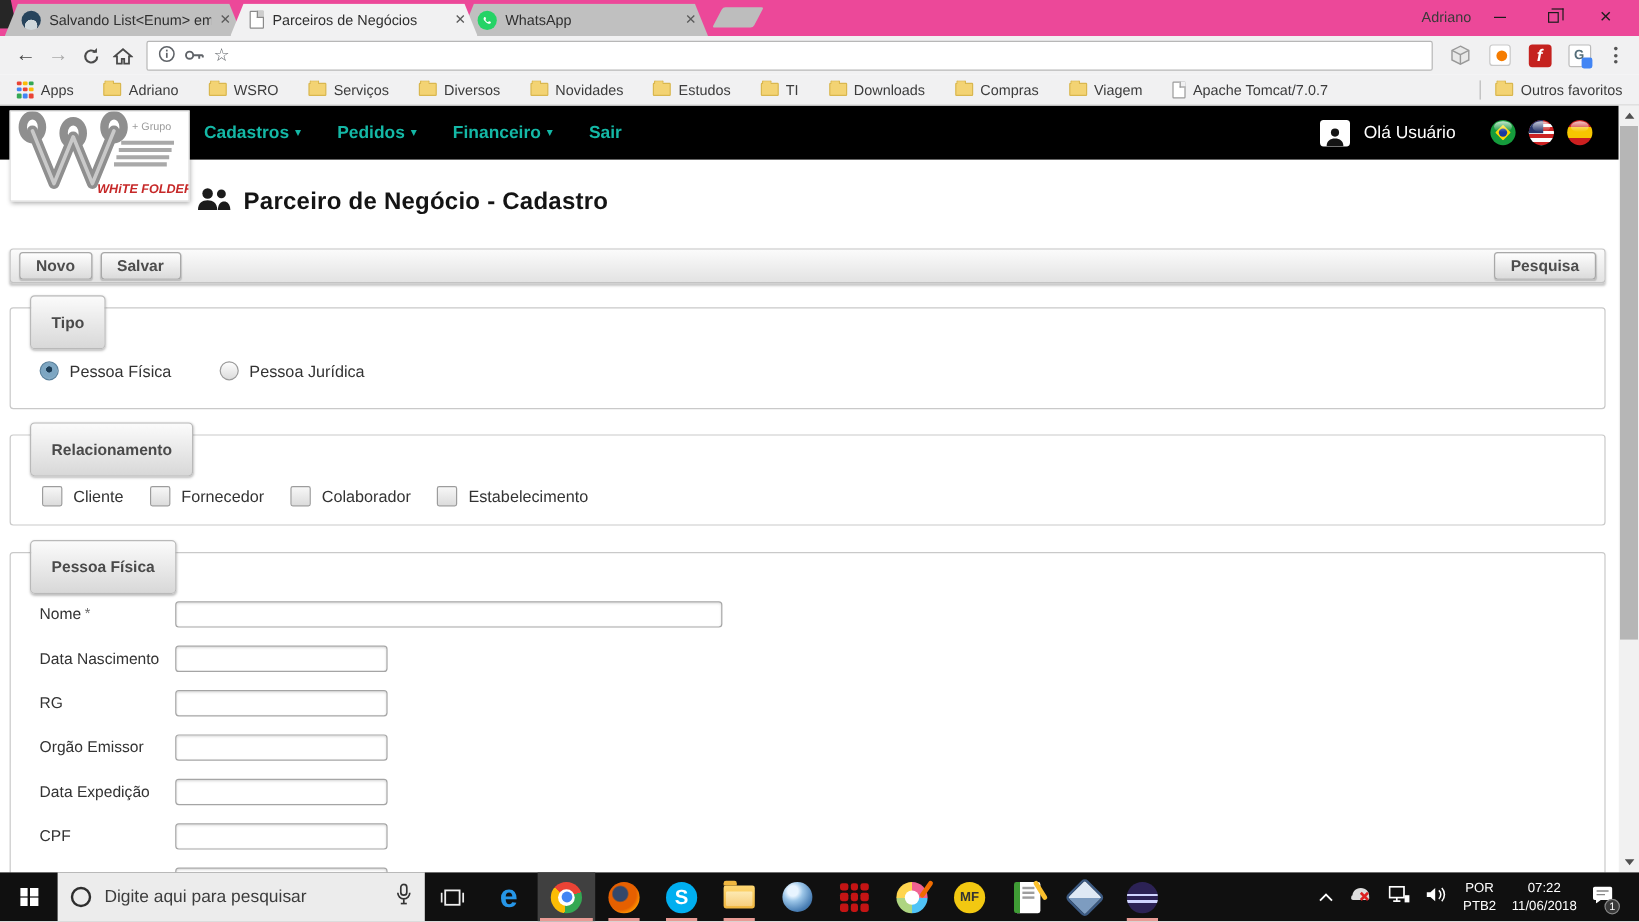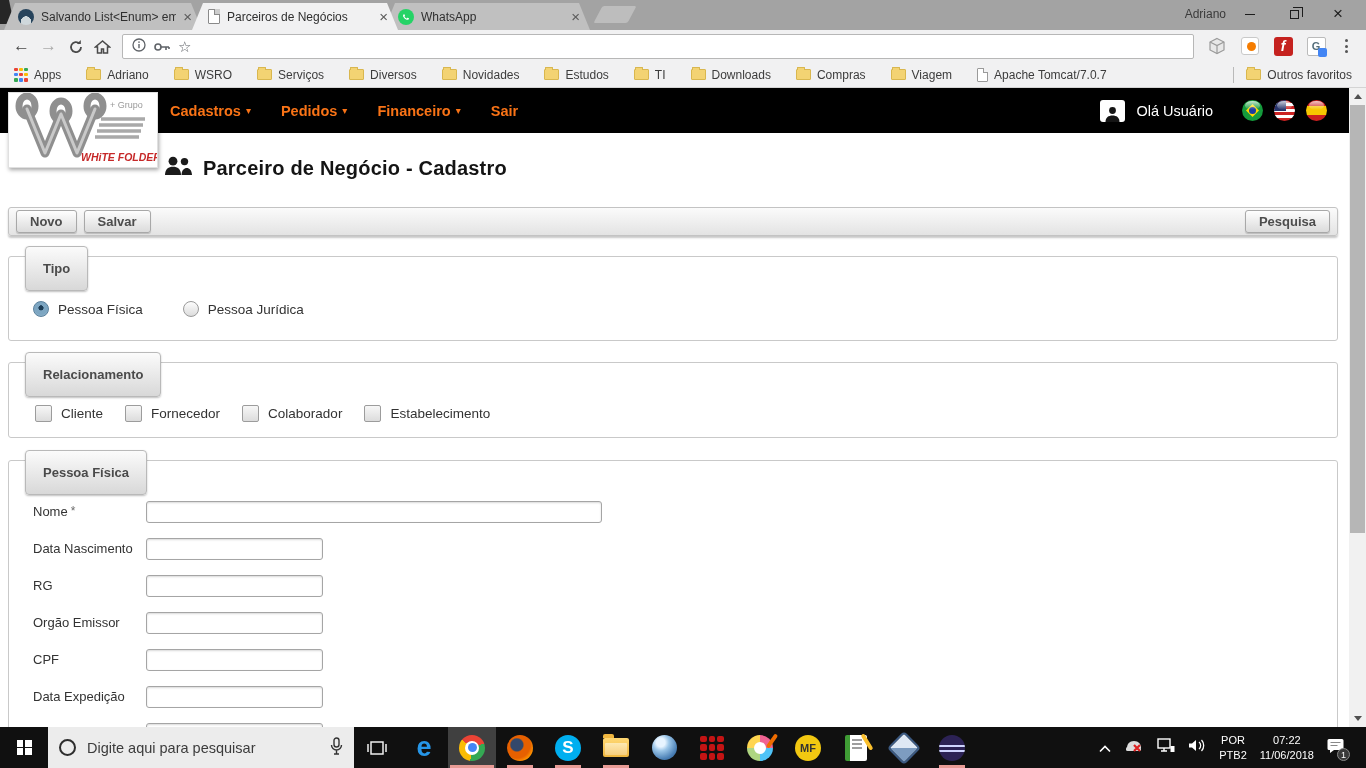--- a/index.html
+++ b/index.html
@@ -1,20 +1,20 @@
 <!DOCTYPE html>
 <html><head>
 <meta charset="utf-8">
 <style>
   * { margin:0; padding:0; box-sizing:border-box; }
   body { font-family:"Liberation Sans","DejaVu Sans",sans-serif; }
   .screen{ position:relative; width:1366px; height:768px; background:#fff; overflow:hidden; }
 
   
-  .titlebar{ position:absolute; top:0; left:0; width:1366px; height:30px; background:#a3a3a3; }
+  .titlebar{ position:absolute; top:0; left:0; width:1366px; height:30px; background:#ec4899; }
   .corner-wedge{ position:absolute; left:0; top:0; width:14px; height:24px; background:#262626;
     clip-path:polygon(0 0,9px 0,14px 100%,0 100%); }
   .tab{ position:absolute; top:3px; height:27px; display:flex; align-items:center; gap:7px;
     padding:0 10px 0 14px; font-size:12px; color:#2f2f2f;
     clip-path:polygon(11px 0,calc(100% - 11px) 0,100% 100%,0 100%); }
   .tab.inactive{ background:#c0c0c0; }
   .tab.active{ background:#f1f1f2; z-index:3; }
   .tab-title{ flex:1; overflow:hidden; white-space:nowrap; }
   .tab-close{ font-size:15px; color:#5a5a5a; line-height:1; }
   .fav{ width:16px; height:16px; flex:0 0 auto; }
@@ -68,21 +68,21 @@
   .page-ic{ position:relative; width:11px; height:14px; background:#fff; border:1px solid #9a9a9a; border-radius:1px; }
   .page-ic::before{ content:""; position:absolute; right:-1px; top:-1px; width:4px; height:4px; background:#f1f1f2; border-left:1px solid #9a9a9a; border-bottom:1px solid #9a9a9a; }
   .bm-right{ margin-left:auto; display:flex; align-items:center; gap:12px; }
   .bm-sep{ width:1px; height:16px; background:#b9b9b9; }
 
   
   .content{ position:absolute; top:88px; left:0; width:1349px; height:639px; background:#fff; overflow:hidden; }
 
   .appnav{ position:absolute; top:0; left:0; width:100%; height:45px; background:#000;
     display:flex; align-items:center; padding-left:170px; gap:30px; }
-  .nav-item{ color:#f97316; font-size:14.5px; font-weight:bold; display:flex; align-items:center; gap:5px; }
+  .nav-item{ color:#14b8a6; font-size:14.5px; font-weight:bold; display:flex; align-items:center; gap:5px; }
   .nav-item .caret{ font-size:10px; }
   .nav-right{ margin-left:auto; display:flex; align-items:center; gap:11px; padding-right:22px; }
   .user-ic{ width:25px; height:22px; background:#fff; border-radius:3px; display:flex; align-items:flex-end; justify-content:center; overflow:hidden; }
   .greeting{ color:#fff; font-size:14.5px; margin-right:18px; }
   .flag{ width:21px; height:21px; border-radius:50%; position:relative; box-shadow:0 1px 2px rgba(0,0,0,.6); overflow:hidden; }
   .flag::after{ content:""; position:absolute; left:15%; top:4%; width:70%; height:45%; border-radius:50%; background:linear-gradient(rgba(255,255,255,.75),rgba(255,255,255,0)); }
   .flag-br{ background:#159b3c; }
   .flag-br i{ position:absolute; inset:4px; background:#ffd800; clip-path:polygon(50% 0,100% 50%,50% 100%,0 50%); }
   .flag-br i::before{ content:""; position:absolute; left:3px; top:3px; width:7px; height:7px; border-radius:50%; background:#1b3aa0; }
   .flag-us{ background:repeating-linear-gradient(#c22 0 3px,#fff 3px 6px); }
@@ -469,25 +469,25 @@
         </div>
         <div class="frow">
           <label>RG</label>
           <input class="inp" value="" style="">
         </div>
         <div class="frow">
           <label>Orgão Emissor</label>
           <input class="inp" value="" style="">
         </div>
         <div class="frow">
+          <label>Data Expedição</label>
+          <input class="inp" value="" style="">
+        </div>
+        <div class="frow">
           <label>CPF</label>
-          <input class="inp" value="" style="">
-        </div>
-        <div class="frow">
-          <label>Data Expedição</label>
           <input class="inp" value="" style="">
         </div>
         <div class="frow">
           <label></label>
           <input class="inp" style="">
         </div>
       </div>
     </div>
   </div>
 

